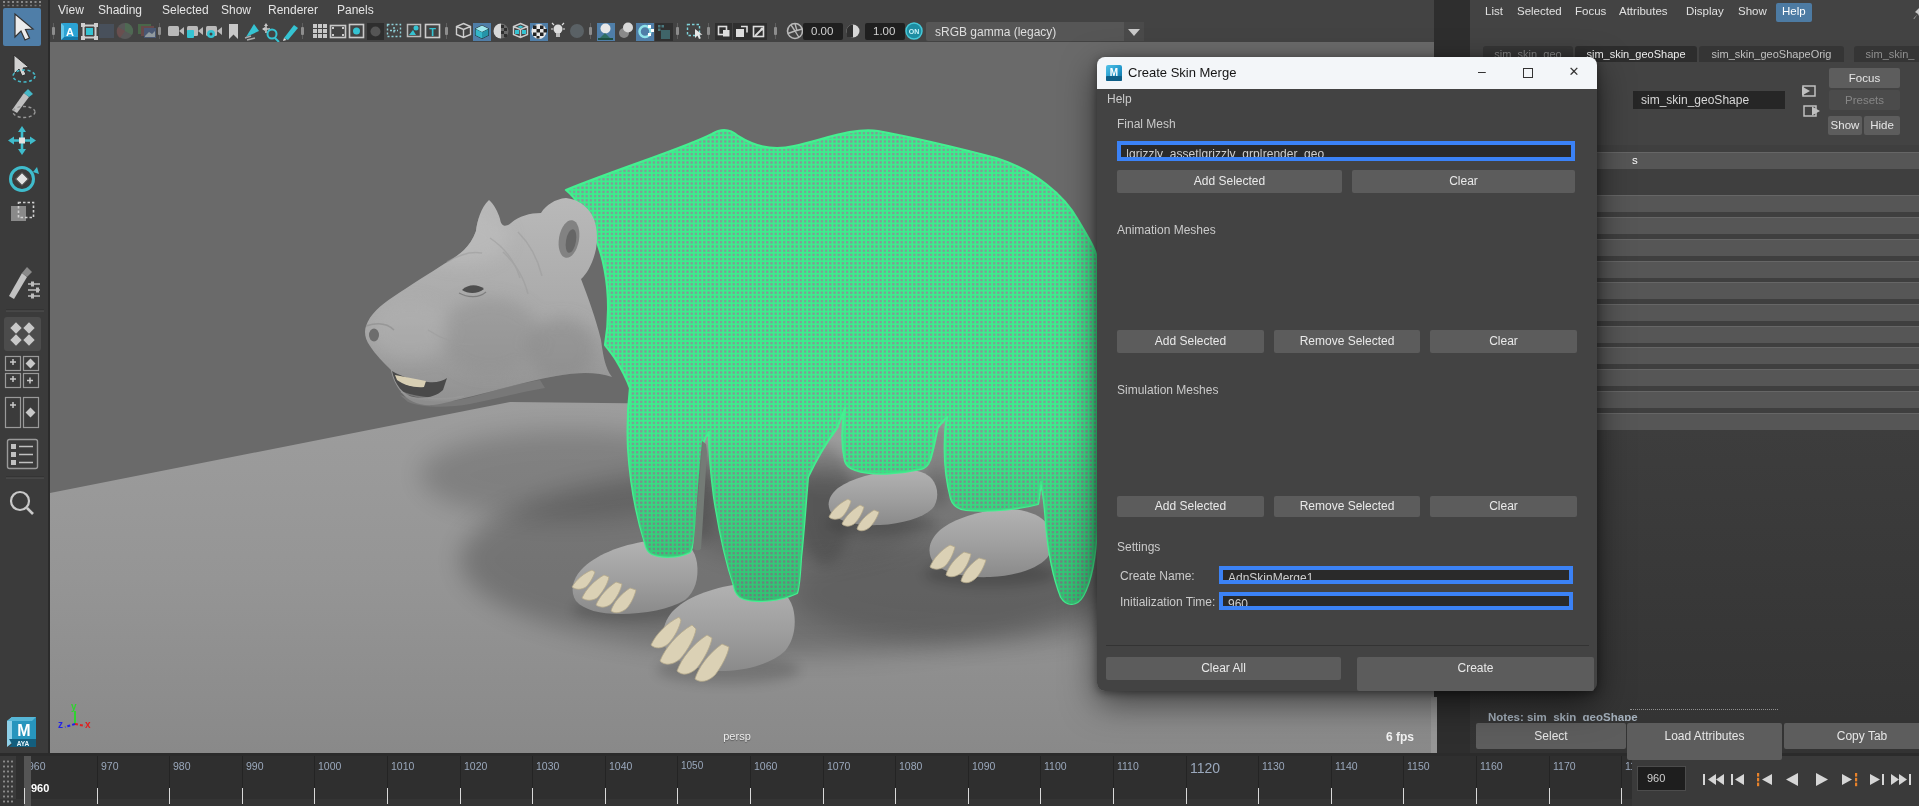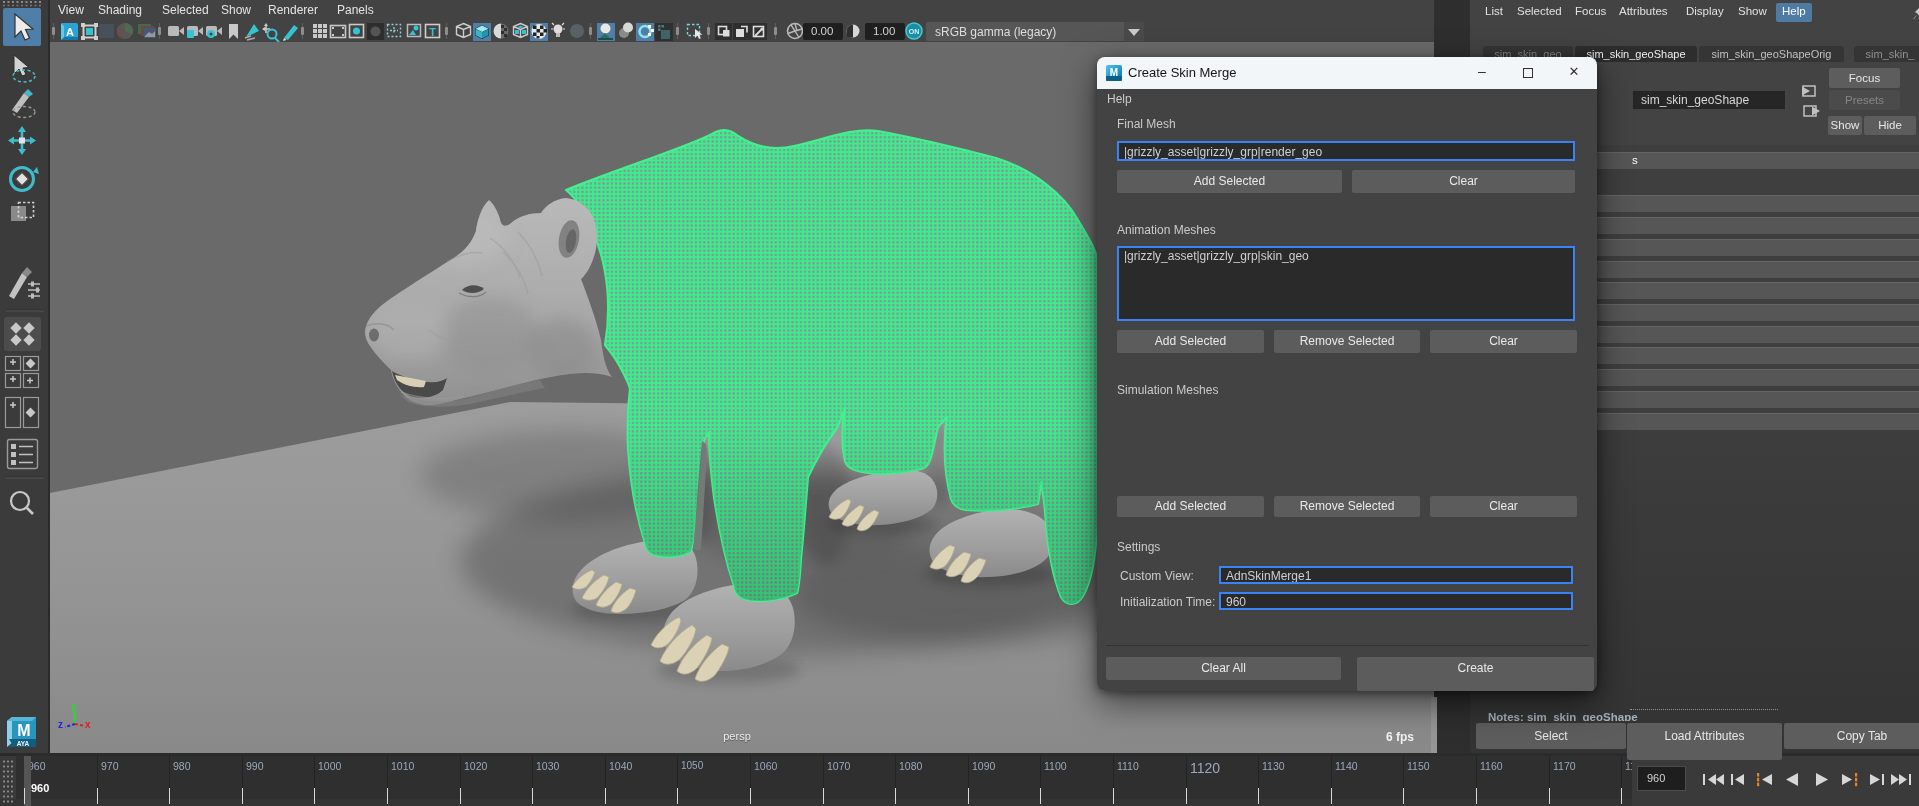--- a/index.html
+++ b/index.html
@@ -26,21 +26,21 @@
   .pbtn { background:#5d5d5d; border-radius:2px; color:#e6e6e6; font-size:11.5px; text-align:center; }
   .prow { left:0; width:455px; height:17px; background:#565656; border-top:1px solid #666; }
   
   #timeline { position:absolute; left:0; top:753px; width:1919px; height:53px; background:#383838; }
   
   #dialog { position:absolute; left:1097px; top:57px; width:500px; height:634px; z-index:10;
     box-shadow:0 12px 34px rgba(0,0,0,.55), 0 2px 8px rgba(0,0,0,.4); border-radius:8px; }
   #dlg-title { position:absolute; left:0; top:0; width:500px; height:32px; background:#f3f6f9; border-radius:8px 8px 0 0; }
   #dlg-body { position:absolute; left:0; top:32px; width:500px; height:602px; background:#434343; border-radius:0 0 8px 8px; }
   .dlabel { position:absolute; font-size:12px; color:#cacaca; }
-  .dfield { position:absolute; background:#2a2a2a; border:2px solid #3b82f6; color:#cfcfcf; font-size:12px; line-height:17px; padding-left:5px; white-space:nowrap; overflow:hidden; }
+  .dfield { position:absolute; background:#2a2a2a; border:4px solid #3b82f6; color:#cfcfcf; font-size:12px; line-height:17px; padding-left:5px; white-space:nowrap; overflow:hidden; }
   .dbtn { position:absolute; background:#5c5c5c; border-radius:2px; color:#e9e9e9; font-size:12px; text-align:center; }
 </style></head>
 <body>
 <div id="root">
   <div id="menubar">
     <span style="left:8px">View</span>
       <span style="left:48px">Shading</span>
     <span style="left:112px">Selected</span>
       <span style="left:171px">Show</span>
     <span style="left:218px">Renderer</span>
@@ -475,21 +475,21 @@
         <rect x="2" y="3" width="12" height="10" fill="none" stroke="#c0c0c0" stroke-width="1.5"></rect>
         <path d="M1,3.5 L9,8 L1,12.5 Z" fill="#c0c0c0"></path>
       </svg>
     <svg class="abs" style="left:333px;top:103px" width="17" height="16" viewBox="0 0 17 16">
         <rect x="1" y="3" width="12" height="10" fill="none" stroke="#c0c0c0" stroke-width="1.5"></rect>
         <path d="M9,3.5 L17,8 L9,12.5 Z" fill="#c0c0c0"></path>
       </svg>
     <div class="abs pbtn" style="left:359px;top:68px;width:71px;height:20px;line-height:20px">Focus</div>
     <div class="abs pbtn" style="left:359px;top:90px;width:71px;height:20px;line-height:20px;background:#4b4b4b;color:#868686">Presets</div>
     <div class="abs pbtn" style="left:358px;top:116px;width:34px;height:19px;line-height:19px">Show</div>
-    <div class="abs pbtn" style="left:394px;top:116px;width:52px;height:19px;line-height:19px">Hide</div>
+    <div class="abs pbtn" style="left:394px;top:116px;width:36px;height:19px;line-height:19px">Hide</div>
     <div class="abs prow" style="top:152px">
         <span style="position:absolute;left:162px;top:1px;color:#fdfdfd;font-size:11.5px">s</span>
       </div>
     <div class="abs prow" style="top:195px"></div>
     <div class="abs prow" style="top:217px"></div>
     <div class="abs prow" style="top:239px"></div>
     <div class="abs prow" style="top:261px"></div>
     <div class="abs prow" style="top:282px"></div>
     <div class="abs prow" style="top:304px"></div>
     <div class="abs prow" style="top:326px"></div>
@@ -662,30 +662,29 @@
       <div class="abs" style="left:426px;top:11px;width:10px;height:10px;border:1.2px solid #333"></div>
       <div class="abs" style="left:466px;top:7px;width:22px;text-align:center;font-size:13px;color:#333">✕</div>
     </div>
     <div id="dlg-body">
       <div class="dlabel" style="left:10px;top:3px">Help</div>
       <div class="dlabel" style="left:20px;top:28px">Final Mesh</div>
       <div class="dfield" style="left:20px;top:52px;width:458px;height:20px;line-height:19px">|grizzly_asset|grizzly_grp|render_geo</div>
       <div class="dbtn" style="left:20px;top:81px;width:225px;height:23px;line-height:23px">Add Selected</div>
       <div class="dbtn" style="left:255px;top:81px;width:223px;height:23px;line-height:23px">Clear</div>
       <div class="dlabel" style="left:20px;top:134px">Animation Meshes</div>
-      <div class="dfield" style="left:20px;top:157px;width:458px;height:75px">|grizzly_asset|grizzly_grp|skin_geo</div>
       <div class="dbtn" style="left:20px;top:241px;width:147px;height:23px;line-height:23px">Add Selected</div>
       <div class="dbtn" style="left:177px;top:241px;width:146px;height:23px;line-height:23px">Remove Selected</div>
       <div class="dbtn" style="left:333px;top:241px;width:147px;height:23px;line-height:23px">Clear</div>
       <div class="dlabel" style="left:20px;top:294px">Simulation Meshes</div>
       <div class="dbtn" style="left:20px;top:407px;width:147px;height:21px;line-height:21px">Add Selected</div>
       <div class="dbtn" style="left:177px;top:407px;width:146px;height:21px;line-height:21px">Remove Selected</div>
       <div class="dbtn" style="left:333px;top:407px;width:147px;height:21px;line-height:21px">Clear</div>
       <div class="dlabel" style="left:20px;top:451px">Settings</div>
-      <div class="dlabel" style="left:23px;top:480px">Custom View:</div>
+      <div class="dlabel" style="left:23px;top:480px">Create Name:</div>
       <div class="dfield" style="left:122px;top:477px;width:354px;height:18px">AdnSkinMerge1</div>
       <div class="dlabel" style="left:23px;top:506px">Initialization Time:</div>
       <div class="dfield" style="left:122px;top:503px;width:354px;height:18px">960</div>
       <div class="abs" style="left:9px;top:556px;width:483px;height:1px;background:#333"></div>
       <div class="dbtn" style="left:9px;top:568px;width:235px;height:23px;line-height:23px">Clear All</div>
       <div class="dbtn" style="left:260px;top:568px;width:237px;height:34px;line-height:23px">Create</div>
     </div>
   </div>
 </div>
 

